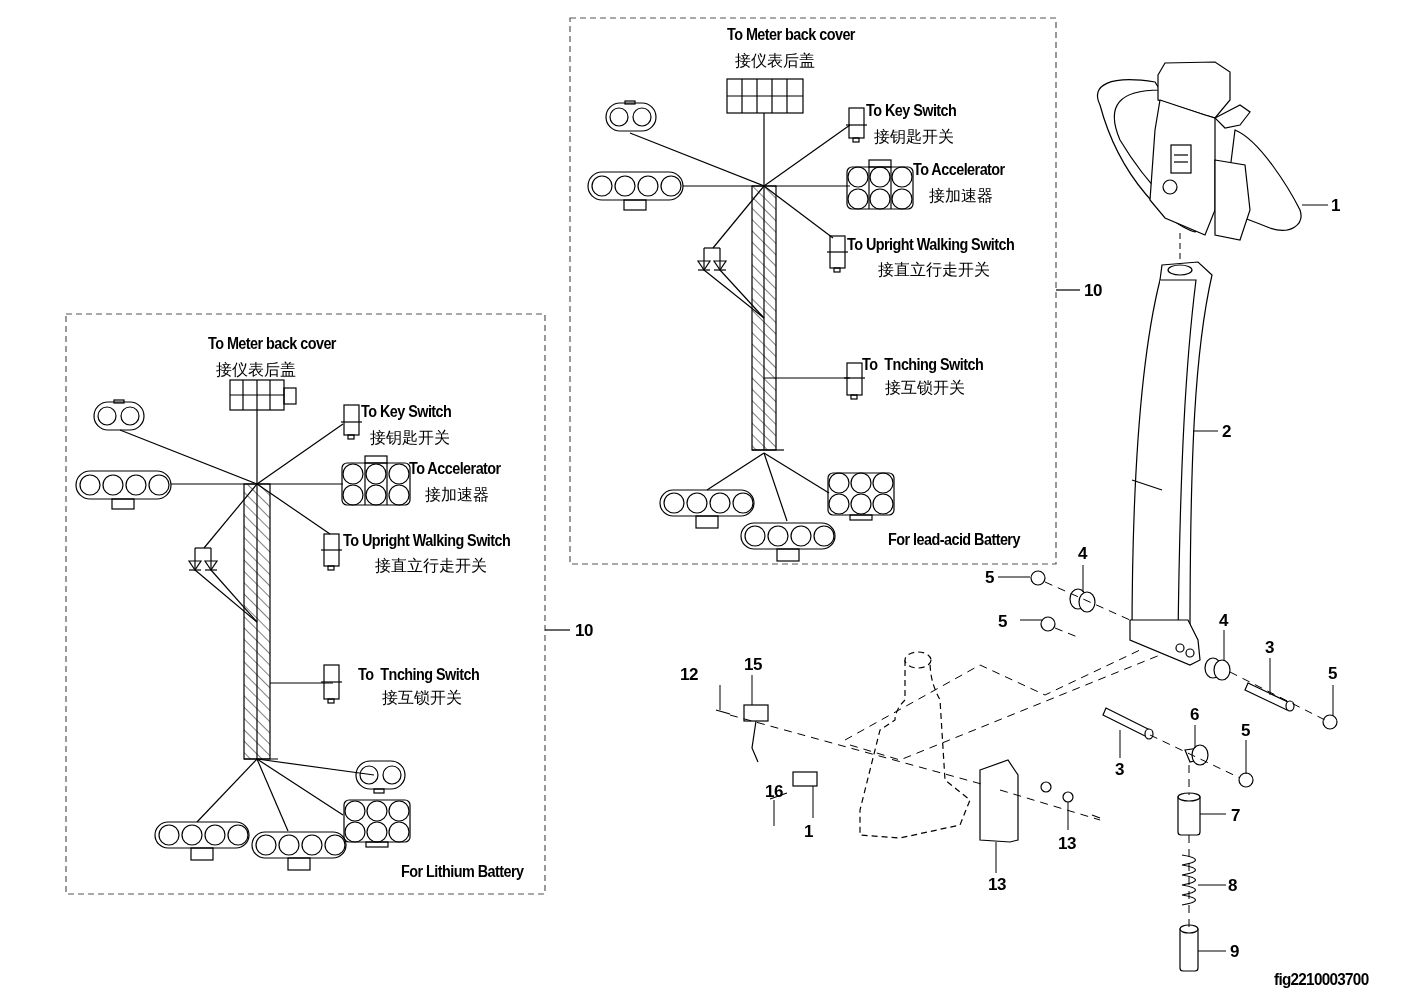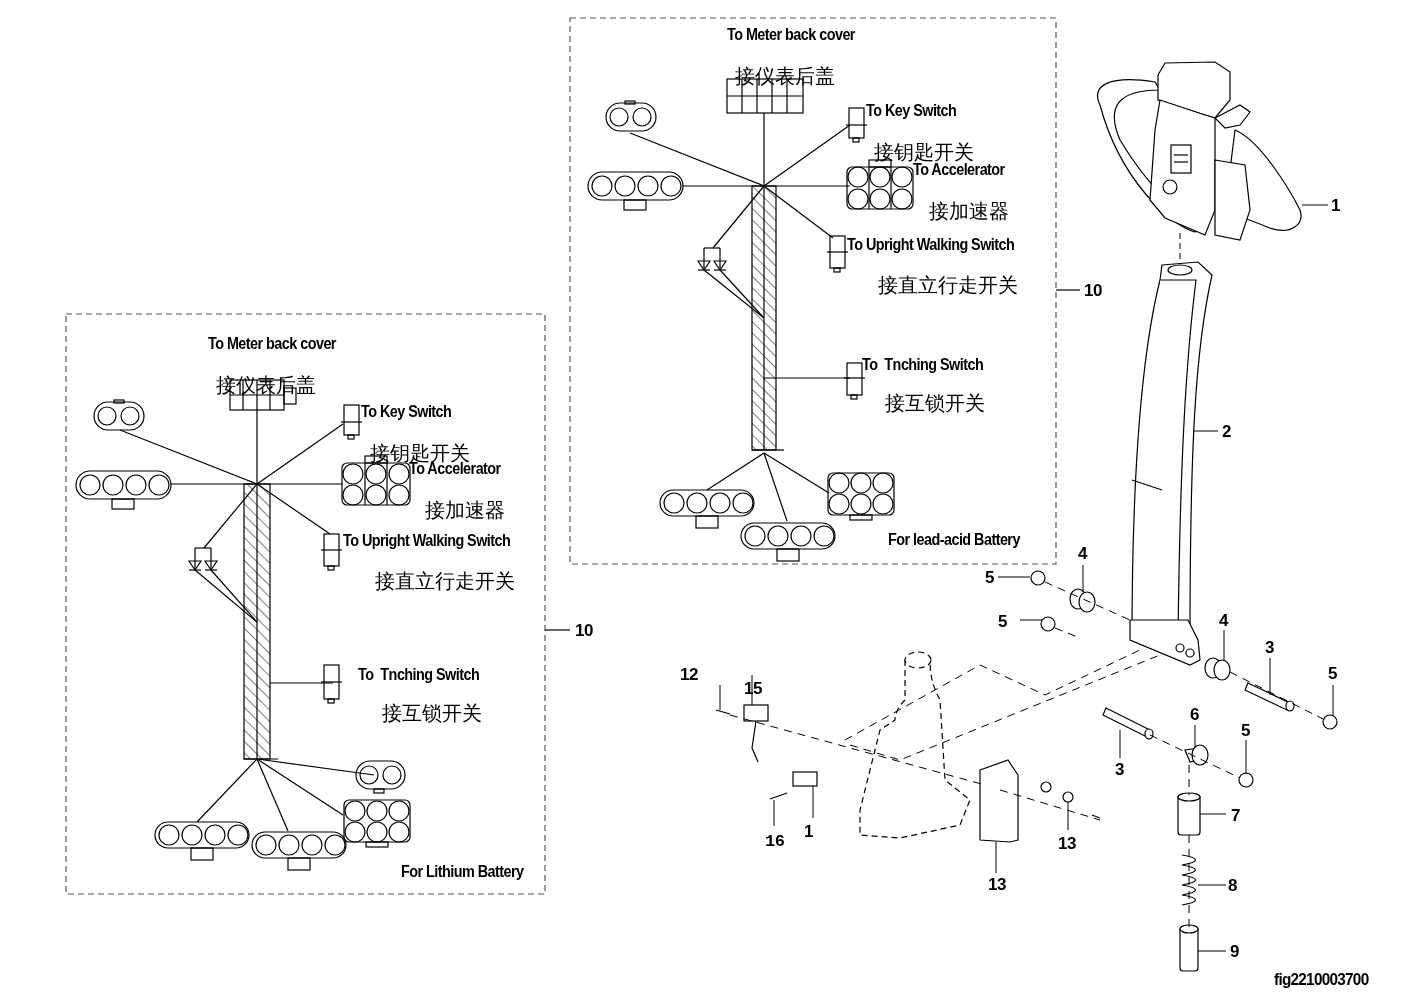--- a/index.html
+++ b/index.html
@@ -1,19 +1,19 @@
 <!DOCTYPE html>
 <html><head>
 <meta charset="utf-8">
 <style>
   html,body{margin:0;padding:0;background:#fff;}
   body{width:1409px;height:997px;position:relative;overflow:hidden;font-family:"Liberation Sans",sans-serif;color:#000;}
   svg{position:absolute;left:0;top:0;}
   .lbl{position:absolute;font-weight:bold;font-size:16px;letter-spacing:-0.6px;white-space:nowrap;transform:scaleX(0.9);transform-origin:left top;}
-  .cn{position:absolute;font-size:20px;white-space:nowrap;font-family:"DejaVu Sans",sans-serif;margin-top:12px;}
+  .cn{position:absolute;font-size:16px;white-space:nowrap;font-family:"DejaVu Sans",sans-serif;}
   .num{position:absolute;font-weight:bold;font-size:17px;letter-spacing:-0.5px;white-space:nowrap;}
   .fig{position:absolute;font-weight:bold;font-size:17px;letter-spacing:-0.8px;transform:scaleX(0.9);transform-origin:left top;}
 </style>
 </head>
 <body>
 
 <svg width="1409" height="997" viewBox="0 0 1409 997">
   <defs>
     <pattern id="hatch" width="8" height="8" patternUnits="userSpaceOnUse" patternTransform="rotate(-45)">
       <line x1="0" y1="0" x2="0" y2="8" stroke="#000" stroke-width="1"></line>
@@ -415,16 +415,16 @@
 <div class="num" style="left:1328px;top:664px;">5</div>
 <div class="num" style="left:1241px;top:721px;">5</div>
 <div class="num" style="left:1190px;top:705px;">6</div>
 <div class="num" style="left:1231px;top:806px;">7</div>
 <div class="num" style="left:1228px;top:876px;">8</div>
 <div class="num" style="left:1230px;top:942px;">9</div>
 <div class="num" style="left:988px;top:875px;">13</div>
 <div class="num" style="left:680px;top:665px;">12</div>
 <div class="num" style="left:1058px;top:834px;">13</div>
 <div class="num" style="left:804px;top:822px;">1</div>
-<div class="num" style="left:744px;top:655px;margin-top:24px;">15</div>
-<div class="num" style="left:765px;top:832px;font-family:Liberation Mono, monospace;">16</div>
+<div class="num" style="left:744px;top:655px;">15</div>
+<div class="num" style="left:765px;top:782px;">16</div>
 
 <div class="fig" style="left:1274px;top:970px;">fig2210003700</div>
 
 </body></html>

